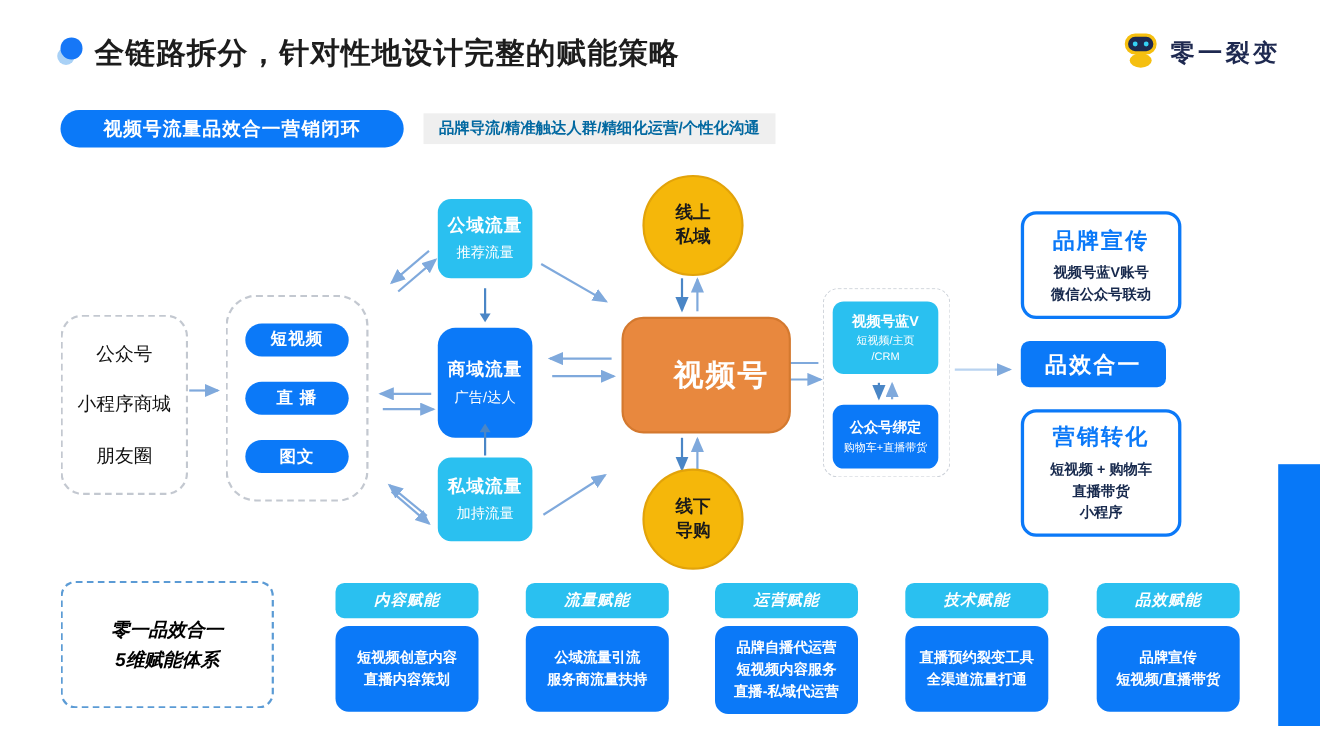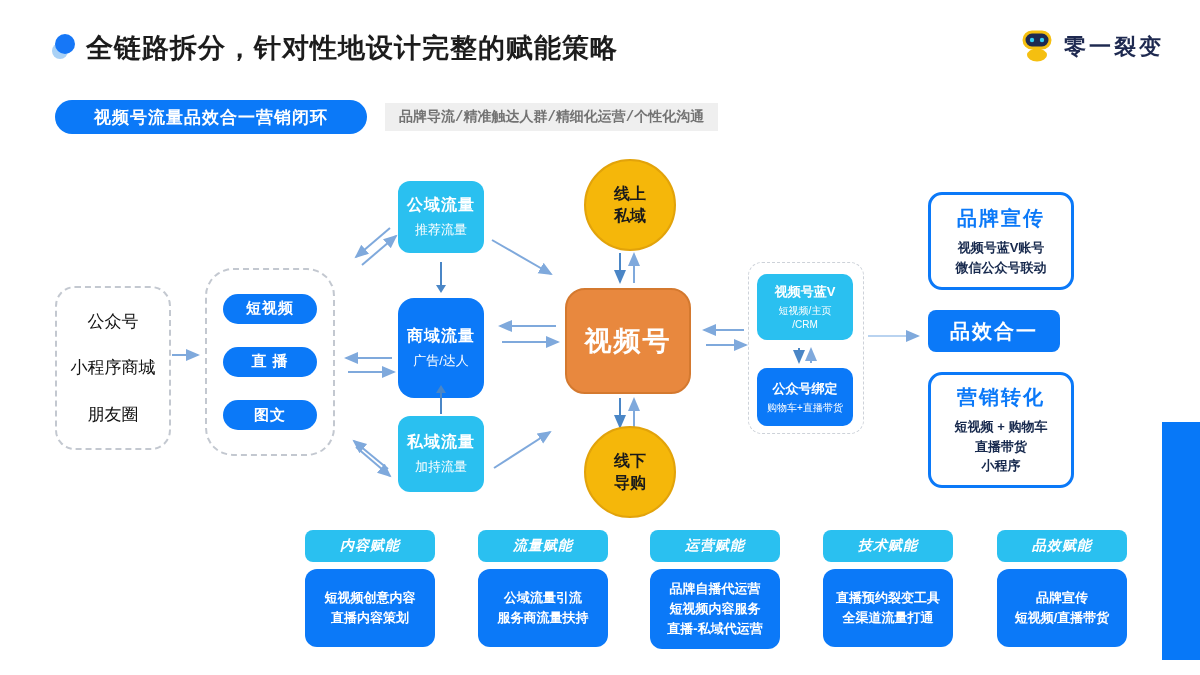--- a/index.html
+++ b/index.html
@@ -8,22 +8,22 @@
   .abs{position:absolute;}
 
   
   .title{font-family:"Liberation Serif",serif;font-size:27px;font-weight:600;color:#1c1c1c;letter-spacing:1px;}
   .logo{display:flex;align-items:center;gap:8px;}
   .logo-text{font-size:22px;font-weight:bold;color:#1e2950;letter-spacing:3px;}
 
   
   .pill-banner{width:312px;height:34px;border-radius:17px;background:#0b79f8;color:#fff;
       font-size:17px;font-weight:bold;display:flex;align-items:center;justify-content:center;letter-spacing:1px;}
-  .tagbox{height:28px;padding:0 14px;background:#efefef;color:#737373;font-size:14px;font-weight:bold;
-      font-family:Liberation Mono, monospace;display:flex;align-items:center;}
+  .tagbox{height:28px;padding:0 14px;background:#efefef;color:#0369a1;font-size:14px;font-weight:bold;
+      font-family:Liberation Sans, sans-serif;display:flex;align-items:center;}
 
   
   .dash-gray{border:2px dashed #c3c8d0;border-radius:20px;background:#fff;}
   .dash-blue{border:2px dashed #5b9bd5;border-radius:14px;background:#fff;}
 
   .left-list{display:flex;flex-direction:column;justify-content:space-around;align-items:center;
       font-family:"Liberation Serif",serif;font-size:17px;color:#111;padding:10px 0;}
 
   .pillset{display:flex;flex-direction:column;justify-content:space-around;align-items:center;padding:12px 0;}
   .mini-pill{width:94px;height:30px;border-radius:15px;background:#0b79f8;color:#fff;font-size:15px;
@@ -34,21 +34,21 @@
   .flowbox .t{font-size:16px;font-weight:bold;letter-spacing:1px;}
   .flowbox .s{font-size:13px;margin-top:5px;}
   .bg-cyan{background:#2ac0f0;}
   .bg-blue{background:#0b79f8;}
 
   
   .gold-circle{width:88px;height:88px;border-radius:50%;background:#f5b70a;border:2px solid #e2a30a;
       display:flex;flex-direction:column;align-items:center;justify-content:center;
       font-size:16px;font-weight:bold;color:#1a1a1a;line-height:1.35;}
   .video-box{width:122px;height:102px;border-radius:20px;background:#e8883e;border:2px solid #d4792f;
-      display:flex;align-items:center;justify-content:center;color:#fff;font-size:27px;font-weight:bold;letter-spacing:2px;}
+      display:flex;align-items:center;justify-content:center;color:#fff;font-size:27px;font-weight:bold;letter-spacing:2px;padding-left:28px;}
 
   
   .acct{border-radius:10px;color:#fff;display:flex;flex-direction:column;align-items:center;justify-content:center;text-align:center;}
   .acct .t{font-size:13px;font-weight:bold;}
   .acct .s{font-size:10px;margin-top:3px;line-height:1.35;}
 
   
   .outline-box{background:#fff;border:3px solid #0b79f8;border-radius:14px;display:flex;flex-direction:column;
       align-items:center;justify-content:center;text-align:center;}
   .outline-box .t{color:#0b79f8;font-size:20px;font-weight:bold;letter-spacing:2px;margin-bottom:6px;}
@@ -200,20 +200,24 @@
     <div class="t">营销转化</div>
     <div class="s">
       <div>短视频 + 购物车</div>
       <div>直播带货</div>
       <div>小程序</div>
     </div>
   </div>
 
   <div class="abs right-bar" style="left:1162px;top:422px;width:38px;height:238px;"></div>
 
+  <div class="abs dash-blue sys-label" style="left:55px;top:528px;width:190px;height:112px;">
+    <div>零一品效合一</div>
+    <div>5维赋能体系</div>
+  </div>
 
   <div class="abs pillar" style="left:305px;top:530px;">
     <div class="pillar-h">内容赋能</div>
     <div class="pillar-b">
       <div>短视频创意内容</div>
       <div>直播内容策划</div>
     </div>
   </div>
   <div class="abs pillar" style="left:478px;top:530px;">
     <div class="pillar-h">流量赋能</div>

